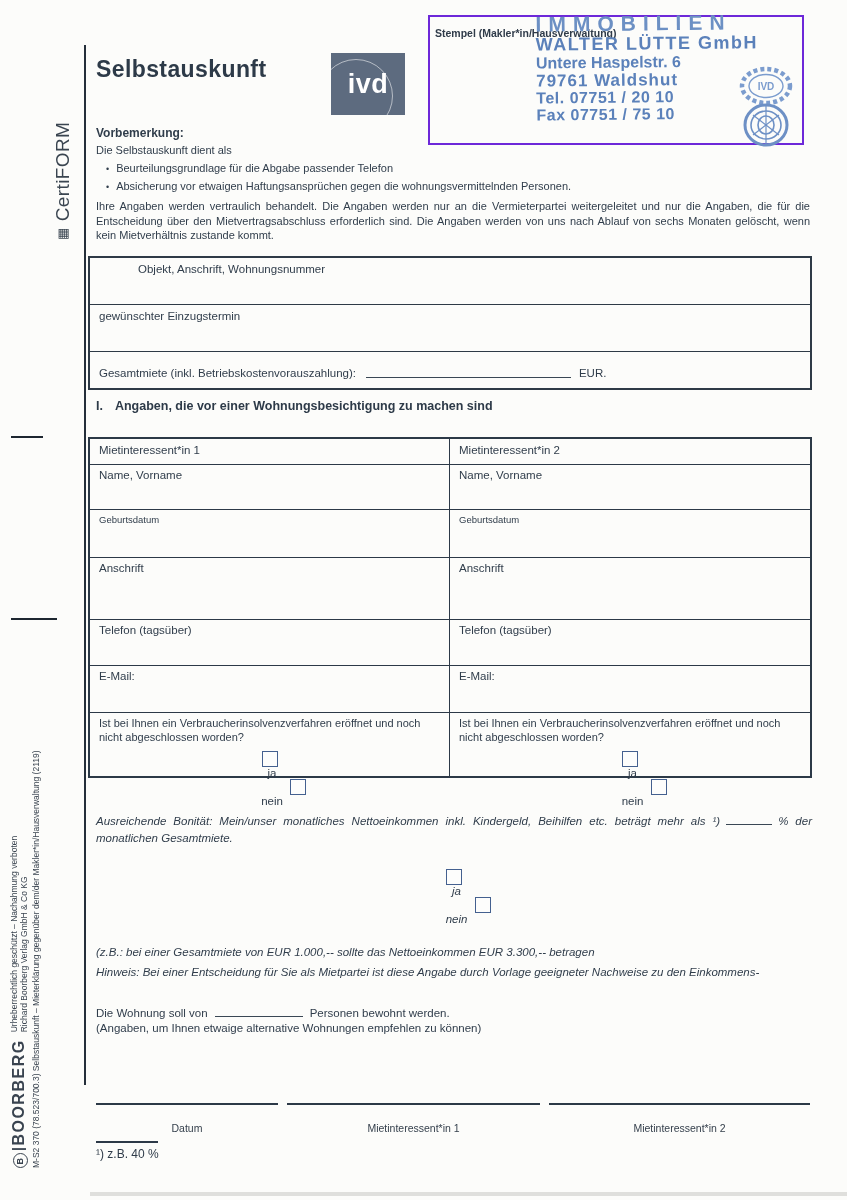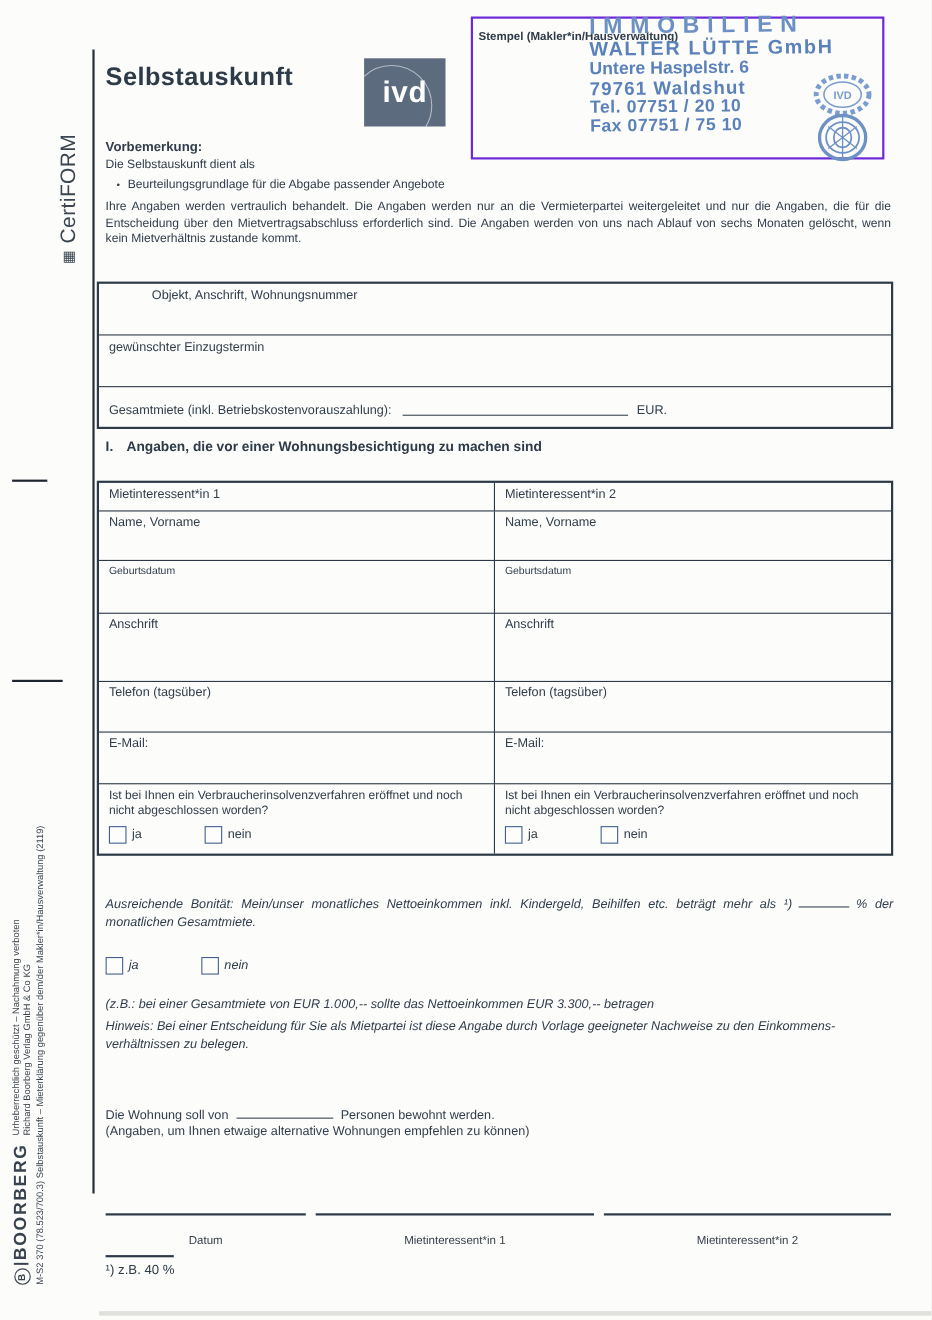--- a/index.html
+++ b/index.html
@@ -80,21 +80,21 @@
     position:absolute;left:88px;top:437px;width:720px;border:2px solid #2c3947;
     display:grid;grid-template-columns:1fr 1fr;
     grid-template-rows:26px 45px 48px 62px 46px 47px 63px;
   }
   .tcell{padding:4px 9px;font-size:11.5px;border-bottom:1.5px solid #2c3947;}
   .tcell.c1{border-right:1.5px solid #2c3947;}
   .tcell.lastrow{border-bottom:none;}
   .tcell.small-label{font-size:9.5px;}
   .tcell.header{padding-top:5px;}
   .question{font-size:11px;line-height:13.5px;}
-  .cb-row{display:flex;align-items:center;margin-top:7px;}
+  .cb-row{display:flex;align-items:center;margin-top:7px;flex-direction:column;}
   .checkbox{width:14px;height:14px;border:1.6px solid #44608f;display:inline-block;background:#fdfdfc;}
   .cb-label{font-size:11.5px;margin-left:5px;}
   .cb-gap{margin-left:57px;}
 
   
   .bonitaet{position:absolute;left:96px;top:813px;width:716px;font-style:italic;}
   .bo-paragraph{font-size:11.5px;line-height:17px;text-align:justify;}
   .bo-paragraph .blank{width:46px;margin:0 6px;}
   .bonitaet .cb-row{margin-top:22px;}
   .bo-example{font-size:11.5px;margin-top:21px;}
@@ -170,21 +170,22 @@
     <ellipse cx="23" cy="22" rx="15" ry="14" fill="none" stroke="#6d90c5" stroke-width="1.6"></ellipse>
     <ellipse cx="23" cy="22" rx="8" ry="9" fill="none" stroke="#6d90c5" stroke-width="1.6"></ellipse>
     <line x1="10" y1="12" x2="36" y2="32" stroke="#6d90c5" stroke-width="1.2"></line>
     <line x1="10" y1="32" x2="36" y2="12" stroke="#6d90c5" stroke-width="1.2"></line>
     <line x1="23" y1="3" x2="23" y2="41" stroke="#6d90c5" stroke-width="1.2"></line>
   </svg>
 
   <div class="vorbemerkung">
     <div class="vb-heading">Vorbemerkung:</div>
     <div class="vb-intro">Die Selbstauskunft dient als</div>
-    <div class="vb-bullet"><span class="bullet-glyph">•</span><span>Beurteilungsgrundlage für die Abgabe passender Angebote</span></div>
+    <div class="vb-bullet"><span class="bullet-glyph">•</span><span>Beurteilungsgrundlage für die Abgabe passender Telefon</span></div>
+    <div class="vb-bullet"><span class="bullet-glyph">•</span><span>Absicherung vor etwaigen Haftungsansprüchen gegen die wohnungsvermittelnden Personen.</span></div>
     <div class="vb-paragraph">Ihre Angaben werden vertraulich behandelt. Die Angaben werden nur an die Vermieterpartei weitergeleitet und nur die Angaben, die für die Entscheidung über den Mietvertragsabschluss erforderlich sind. Die Angaben werden von uns nach Ablauf von sechs Monaten gelöscht, wenn kein Mietverhältnis zustande kommt.</div>
   </div>
 
   <div class="object-box">
     <div class="ob-row r1"><span>Objekt, Anschrift, Wohnungsnummer</span></div>
     <div class="ob-row r2"><span>gewünschter Einzugstermin</span></div>
     <div class="ob-row r3">
       <span>Gesamtmiete (inkl. Betriebskostenvorauszahlung):</span>
       <span class="blank"></span>
       <span>EUR.</span>
@@ -240,21 +241,20 @@
     </div>
     <div class="cb-row">
       <span class="checkbox"></span>
         <span class="cb-label">ja</span>
       <span class="checkbox cb-gap"></span>
         <span class="cb-label">nein</span>
     </div>
     <div class="bo-example">(z.B.: bei einer Gesamtmiete von EUR 1.000,-- sollte das Nettoeinkommen EUR 3.300,-- betragen</div>
     <div class="bo-hinweis">
       <div>Hinweis: Bei einer Entscheidung für Sie als Mietpartei ist diese Angabe durch Vorlage geeigneter Nachweise zu den Einkommens-</div>
-      <div>verhältnissen zu belegen.</div>
     </div>
   </div>
 
   <div class="household">
     <div class="hh-line1">
       <span>Die Wohnung soll von</span><span class="blank"></span><span>Personen bewohnt werden.</span>
     </div>
     <div class="hh-note">(Angaben, um Ihnen etwaige alternative Wohnungen empfehlen zu können)</div>
   </div>
 

